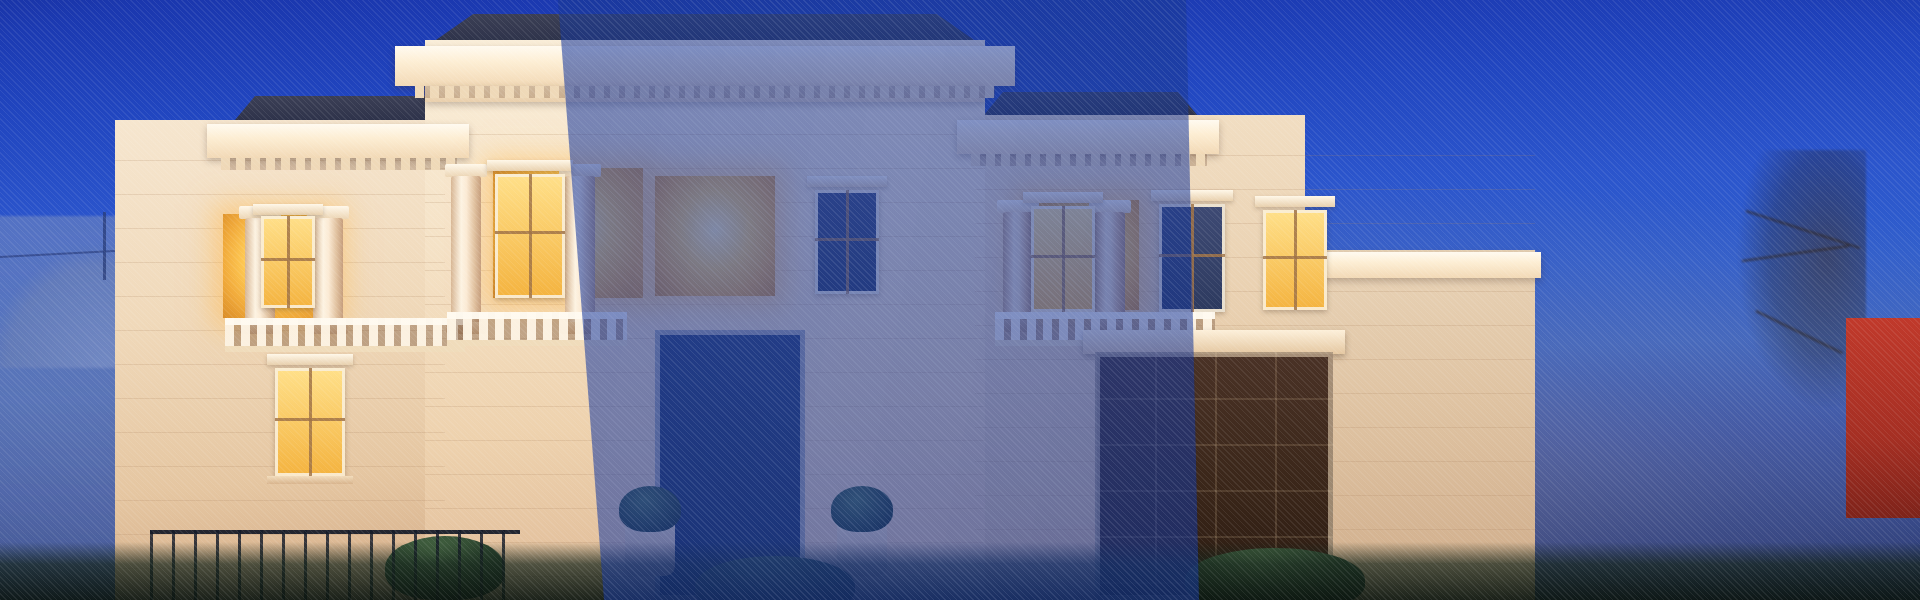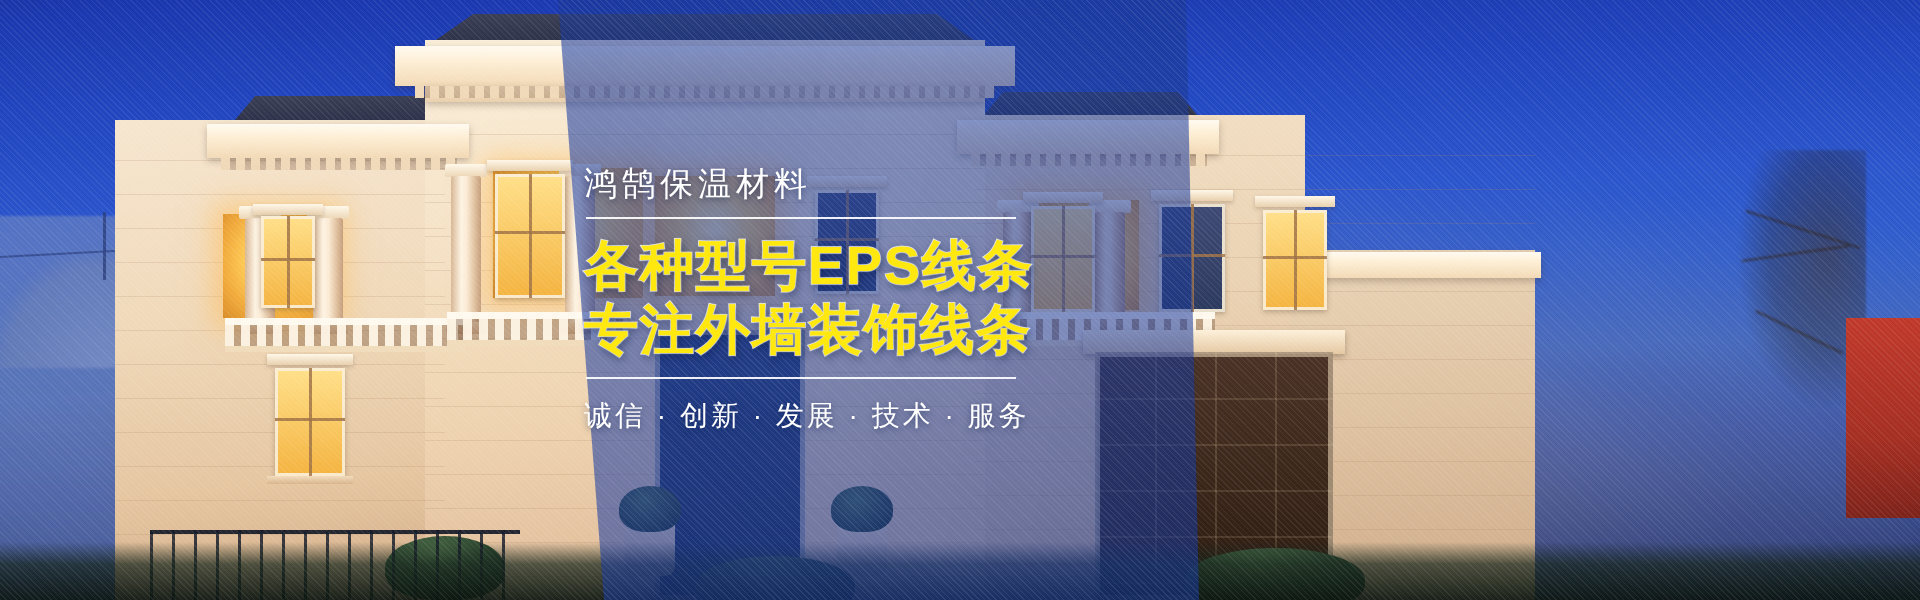--- a/index.html
+++ b/index.html
@@ -399,28 +399,14 @@
     <div class="railing"></div>
     <div class="hedge"></div>
 
     <div class="vignette"></div>
     <div class="hatch"></div>
   </div>
 
   <div class="overlay-panel"></div>
   <div class="overlay-hatch"></div>
 
-  <div class="content">
-
-    <div class="brand">鸿鹄保温材料</div>
-
-    <div class="rule"></div>
-
-    <div class="headline line1">各种型号EPS线条</div>
-
-    <div class="headline line2">专注外墙装饰线条</div>
-
-    <div class="rule rule-bottom"></div>
-
-    <div class="tagline">诚信 · 创新 · 发展 · 技术 · 服务</div>
-  </div>
 
 </div>
 
 </body></html>

